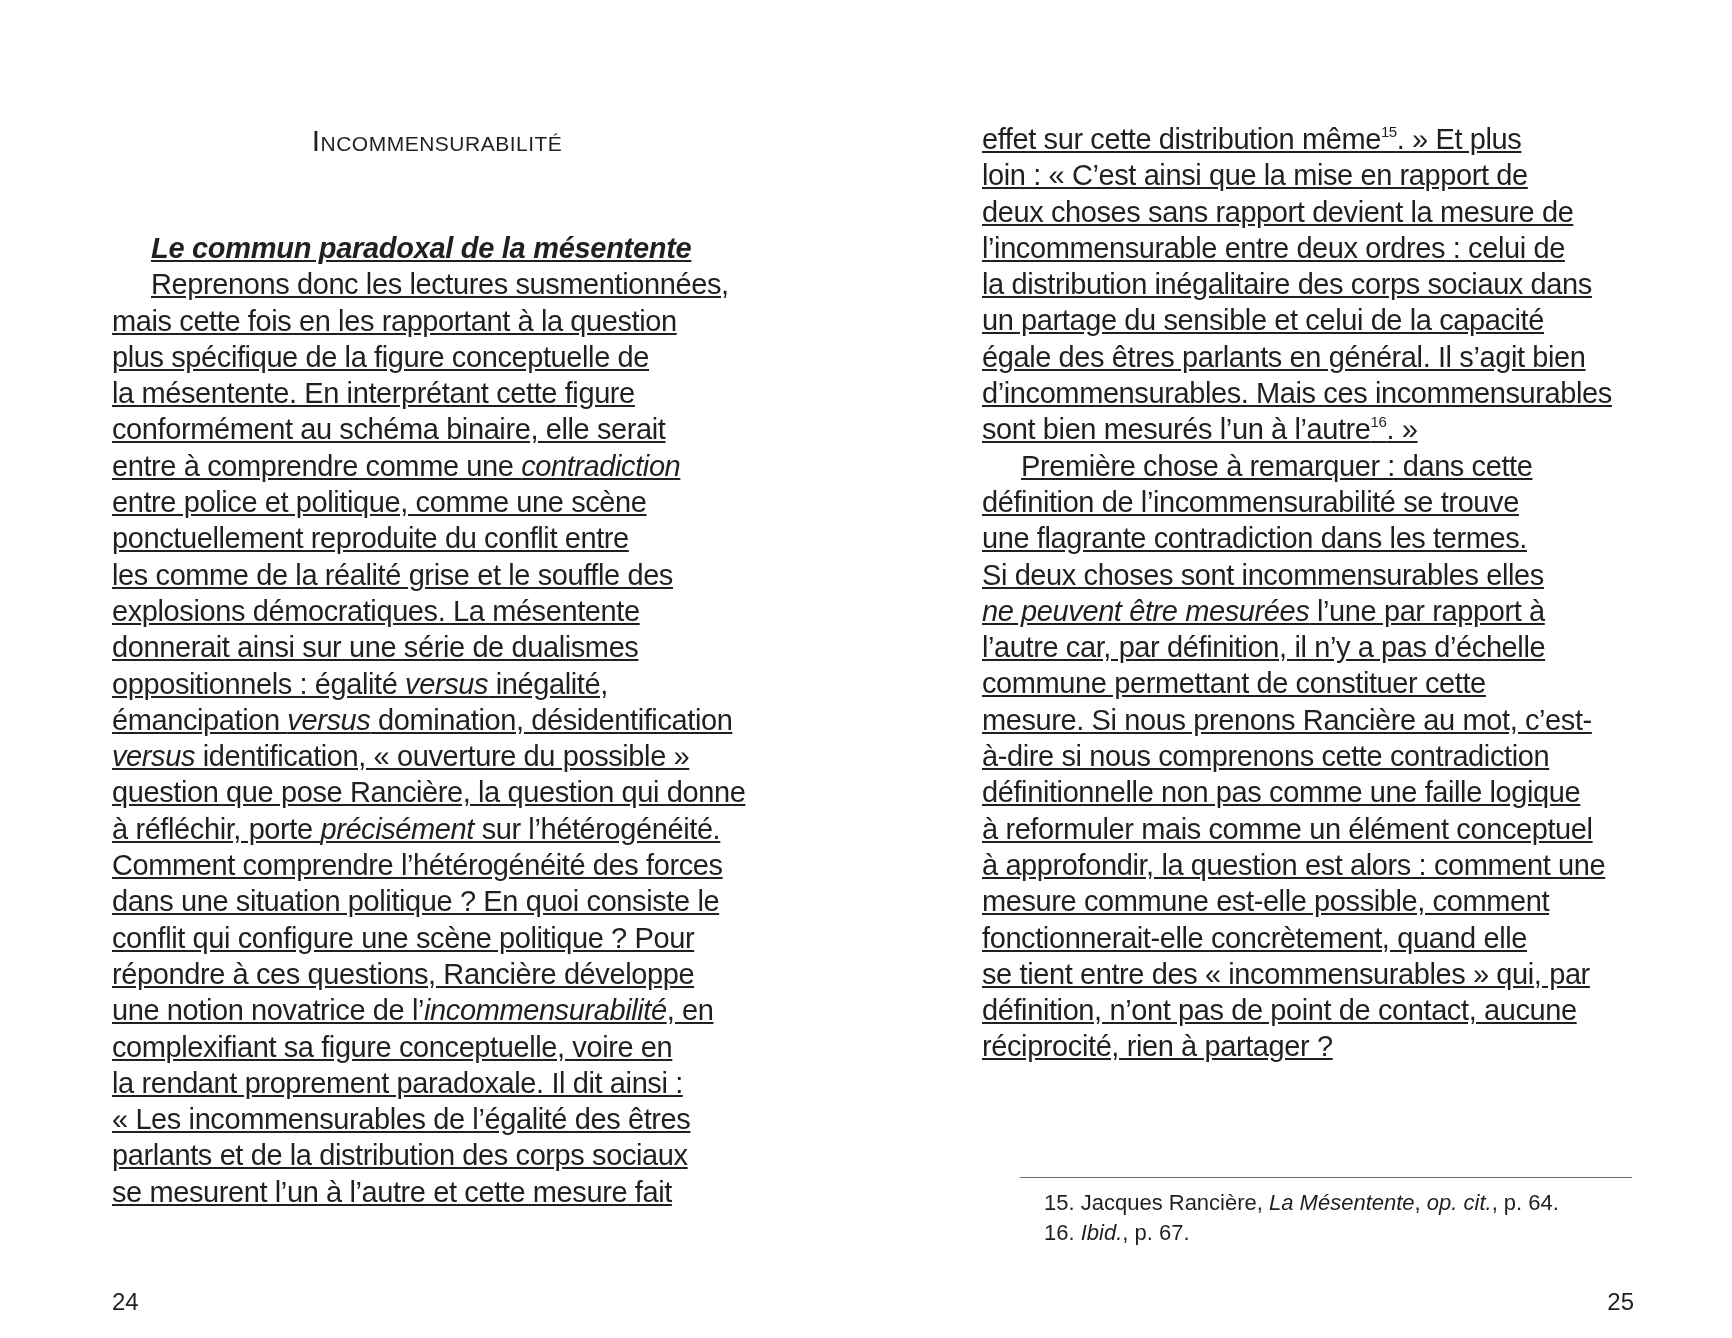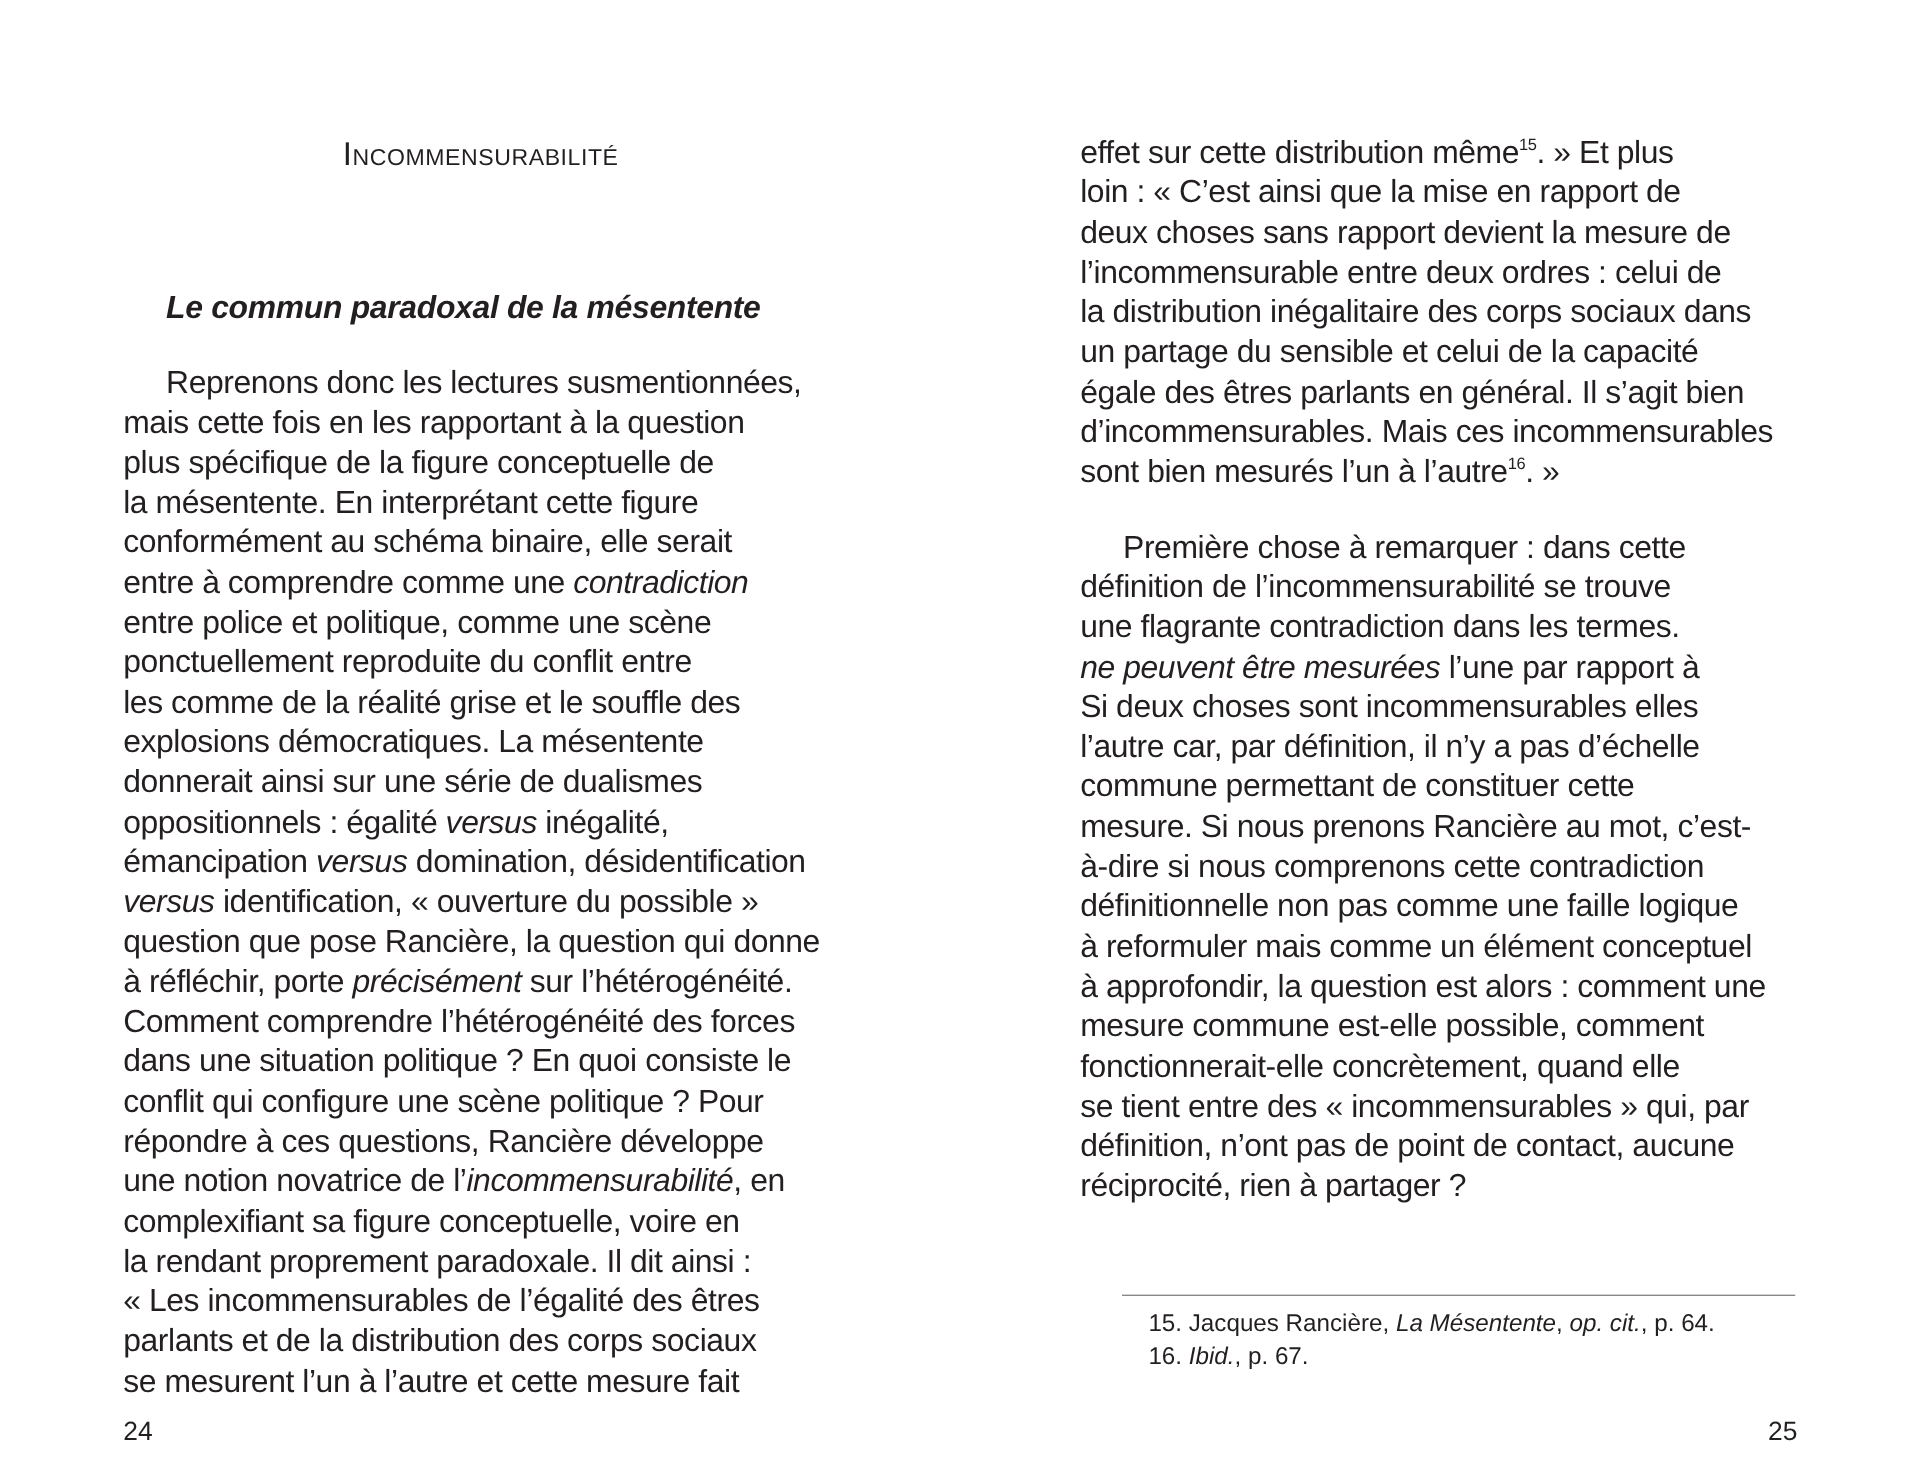--- a/index.html
+++ b/index.html
@@ -13,22 +13,23 @@
   .chapter-title {
     position: absolute; top: 124px; left: 0; width: 650px; text-align: center;
     font-size: 30px; letter-spacing: 0.5px; font-variant: small-caps;
   }
   .col { position: absolute; left: 0; }
   .page-left .col { top: 230px; }
   .page-right .col { top: 121px; }
   .line {
     font-size: 29px; line-height: 36.3px; white-space: nowrap; height: 36.3px;
     letter-spacing: -0.4px;
+    text-decoration: underline;
   }
-  .line.indent { padding-left: 39px; margin-top: 32px; }
+  .line.indent { padding-left: 39px; }
   .line.subtitle { font-style: italic; font-weight: bold; letter-spacing: -0.3px; }
   .it { font-style: italic; }
   sup { font-size: 15px; vertical-align: 12px; line-height: 0; }
   .page-number { position: absolute; top: 1288px; font-size: 24px; text-align: right; }
   .page-left .page-number { left: 0; }
   .page-right .page-number { right: -2px; }
   .footnote-rule {
     position: absolute; top: 1177px; left: 38px; width: 612px; height: 0;
     border-top: 1.5px solid #6d6a6b;
   }
@@ -79,22 +80,22 @@
       <div class="line"><span>deux choses sans rapport devient la mesure de</span></div>
       <div class="line"><span>l’incommensurable entre deux ordres : celui de</span></div>
       <div class="line"><span>la distribution inégalitaire des corps sociaux dans</span></div>
       <div class="line"><span>un partage du sensible et celui de la capacité</span></div>
       <div class="line"><span>égale des êtres parlants en général. Il s’agit bien</span></div>
       <div class="line"><span>d’incommensurables. Mais ces incommensurables</span></div>
       <div class="line"><span>sont bien mesurés l’un à l’autre</span><sup>16</sup><span>. »</span></div>
       <div class="line indent"><span>Première chose à remarquer : dans cette</span></div>
       <div class="line"><span>définition de l’incommensurabilité se trouve</span></div>
       <div class="line"><span>une flagrante contradiction dans les termes.</span></div>
+      <div class="line"><span>Si deux choses sont incommensurables elles</span></div>
       <div class="line"><span class="it">ne peuvent être mesurées</span><span> l’une par rapport à</span></div>
-      <div class="line"><span>Si deux choses sont incommensurables elles</span></div>
       <div class="line"><span>l’autre car, par définition, il n’y a pas d’échelle</span></div>
       <div class="line"><span>commune permettant de constituer cette</span></div>
       <div class="line"><span>mesure. Si nous prenons Rancière au mot, c’est-</span></div>
       <div class="line"><span>à-dire si nous comprenons cette contradiction</span></div>
       <div class="line"><span>définitionnelle non pas comme une faille logique</span></div>
       <div class="line"><span>à reformuler mais comme un élément conceptuel</span></div>
       <div class="line"><span>à approfondir, la question est alors : comment une</span></div>
       <div class="line"><span>mesure commune est-elle possible, comment</span></div>
       <div class="line"><span>fonctionnerait-elle concrètement, quand elle</span></div>
       <div class="line"><span>se tient entre des « incommensurables » qui, par</span></div>

